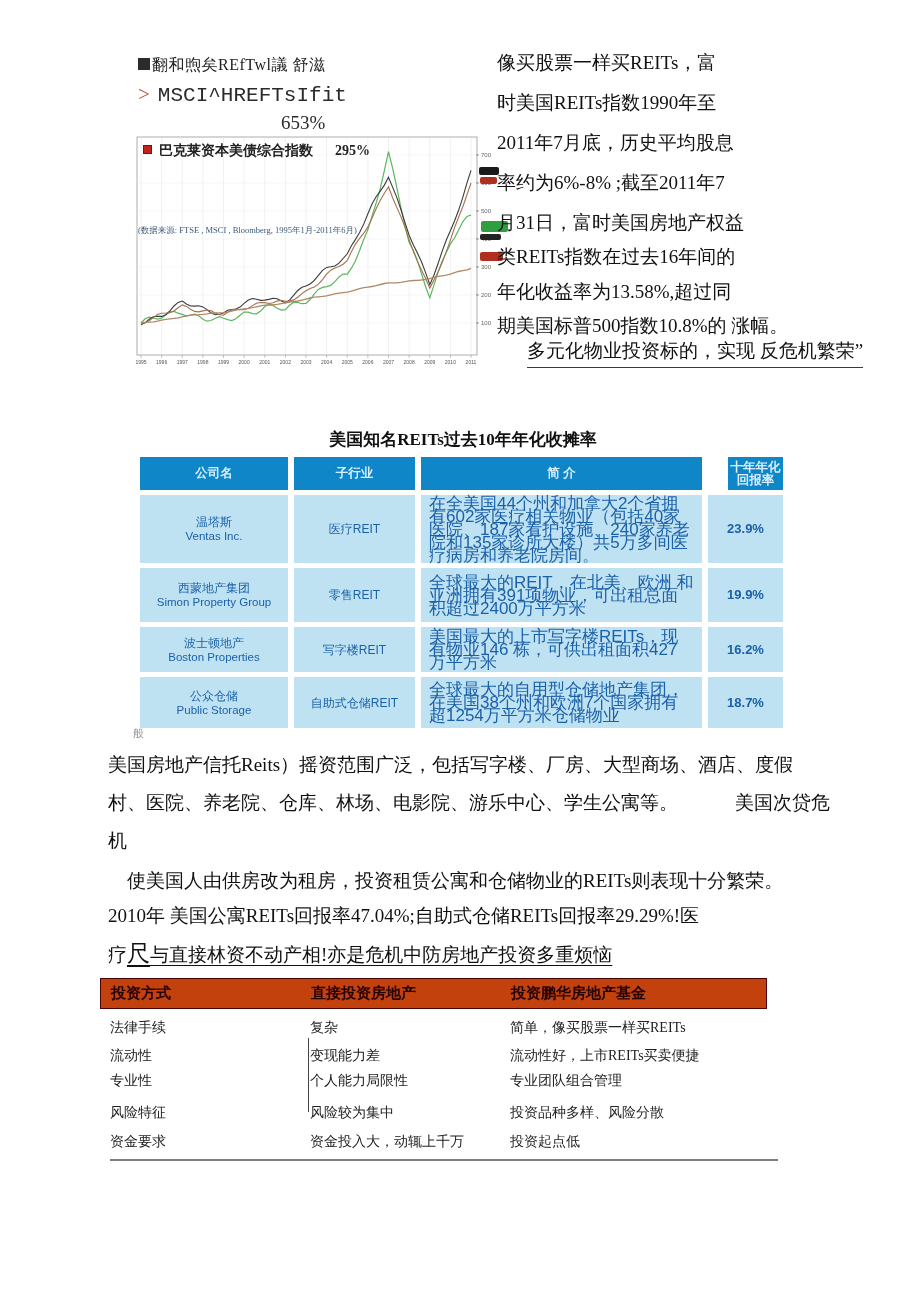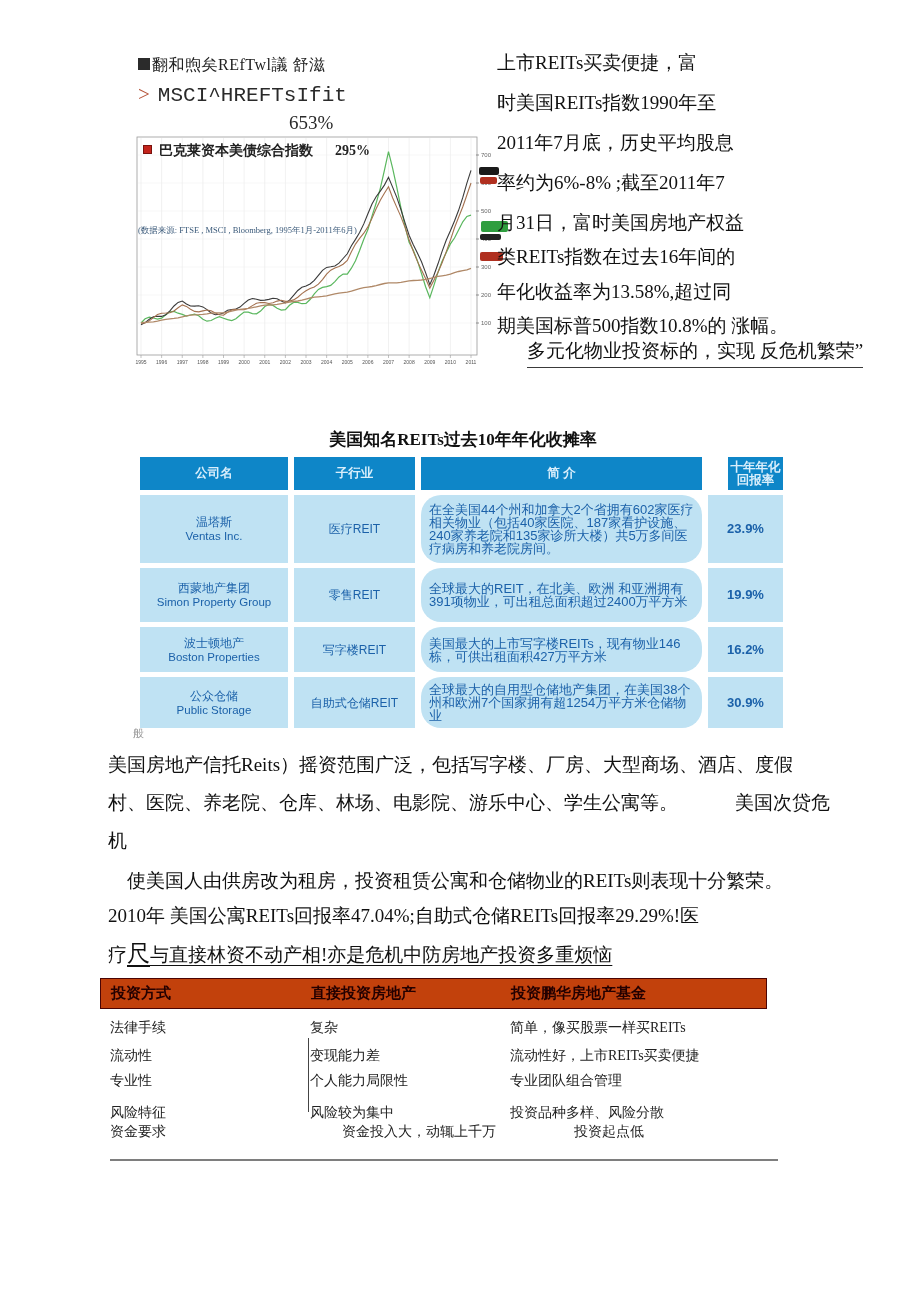--- a/index.html
+++ b/index.html
@@ -5,21 +5,21 @@
   html,body{margin:0;padding:0;background:#fff;}
   .page{position:relative;width:920px;height:1303px;background:#ffffff;overflow:hidden;
         font-family:"Liberation Serif","DejaVu Serif",serif;color:#1c1c1c;}
 
   
   .chart-head{position:absolute;left:138px;top:55px;width:360px;}
   .ch-line1{font-size:16px;color:#222;letter-spacing:.5px;}
   .ch-sq{display:inline-block;width:12px;height:12px;background:#2b2b2b;margin-right:2px;}
   .ch-line2{font-size:21px;margin-top:6px;color:#2a2a2a;font-family:"Liberation Mono","DejaVu Sans Mono",monospace;}
   .ch-chev{color:#b5543a;margin-right:8px;font-family:"Liberation Serif",serif;}
-  .ch-653{position:absolute;left:289px;top:112px;font-size:19px;color:#2a2a2a;}
+  .ch-653{position:absolute;left:281px;top:112px;font-size:19px;color:#2a2a2a;}
 
   
   .chart{position:absolute;left:135px;top:135px;width:357px;height:233px;overflow:visible;}
   .chart svg{position:absolute;left:0;top:0;}
   .chart-legend{position:absolute;left:8px;top:7px;font-size:14px;font-weight:bold;color:#222;white-space:nowrap;}
   .lg-sq{display:inline-block;width:7px;height:7px;background:#c3231b;border:1px solid #7a120d;margin-right:7px;vertical-align:1px;}
   .lg-val{margin-left:22px;}
   .chart-note{position:absolute;left:3px;top:90px;font-size:8.5px;color:#3b5a7a;white-space:nowrap;}
   .callout{position:absolute;border-radius:2px;}
 
@@ -39,21 +39,21 @@
           grid-template-columns:148px 121px 281px 75px;
           grid-template-rows:33px 68px 54px 45px 51px;
           column-gap:6px;row-gap:5px;}
   .bth{background:#0e86c8;color:#d9eefb;font-weight:bold;font-size:12.5px;
        display:flex;align-items:center;justify-content:center;text-align:center;line-height:13px;
        font-family:"Liberation Sans","DejaVu Sans",sans-serif;}
   .btd{background:#bfe2f3;color:#1b61a9;font-size:12px;display:flex;flex-direction:column;
        align-items:center;justify-content:center;text-align:center;line-height:14px;
        font-family:"Liberation Sans","DejaVu Sans",sans-serif;}
   .btd.desc{align-items:flex-start;justify-content:center;text-align:left;
-            font-size:13px;line-height:13px;padding:2px 8px;box-sizing:border-box;border-radius:20px;}
+            font-size:17px;line-height:13px;padding:2px 8px;box-sizing:border-box;}
   .btd.rate{font-weight:bold;font-size:13px;}
   .co-en{font-size:11.5px;}
 
   .stray{position:absolute;left:133px;top:726px;font-size:11px;color:#9a9a9a;}
 
   
   .para{position:absolute;left:108px;width:808px;font-size:19px;color:#111;}
   .pline{height:30px;margin-bottom:8px;white-space:nowrap;}
   .p3-big{font-size:23px;}
   .p3-u{text-decoration:underline;text-underline-offset:4px;}
@@ -62,21 +62,21 @@
   .rt-head{position:absolute;left:100px;top:978px;width:667px;height:31px;background:#c2410c;
            border:1px solid #4a0404;box-sizing:border-box;display:grid;
            grid-template-columns:200px 200px 1fr;align-items:center;padding-left:10px;
            font-size:15px;font-weight:bold;color:#240000;}
   .rt-body{position:absolute;left:110px;top:1009px;width:660px;font-size:14px;color:#222;}
   .crow{display:grid;grid-template-columns:200px 200px 1fr;height:19px;white-space:nowrap;}
   .crow:nth-child(1){margin-top:10px;}
   .crow:nth-child(2){margin-top:9px;}
   .crow:nth-child(3){margin-top:6px;}
   .crow:nth-child(4){margin-top:13px;}
-  .crow:nth-child(5){gap:32px;}
+  .crow:nth-child(5){margin-top:10px;}
   .rt-vline{position:absolute;left:308px;top:1038px;width:1px;height:74px;background:#444;}
   .rt-bottomline{position:absolute;left:110px;top:1159px;width:668px;height:2px;background:#7e7e7e;}
 </style>
 </head>
 <body>
 
 <div class="page">
 
   <div class="chart-head">
     <div class="ch-line1"><span class="ch-sq"></span><span>翻和煦矣REfTwl議 舒滋</span></div>
@@ -169,21 +169,21 @@
     <div id="chart-callouts">
         <div class="callout" style="top: 32px; left: 344px; width: 20px; height: 8px; background: rgb(26, 26, 26);"></div>
         <div class="callout" style="top: 42px; left: 345px; width: 17px; height: 7px; background: rgb(176, 48, 32);"></div>
         <div class="callout" style="top: 86px; left: 346px; width: 27px; height: 11px; background: rgb(47, 158, 63);"></div>
         <div class="callout" style="top: 99px; left: 345px; width: 21px; height: 6px; background: rgb(34, 34, 34);"></div>
         <div class="callout" style="top: 117px; left: 345px; width: 23px; height: 9px; background: rgb(176, 48, 32);"></div>
       </div>
   </div>
 
   <div class="right-col">
-    <div class="rline">上市REITs买卖便捷，富</div>
+    <div class="rline">像买股票一样买REITs，富</div>
     <div class="rline">时美国REITs指数1990年至</div>
     <div class="rline">2011年7月底，历史平均股息</div>
     <div class="rline">率约为6%-8% ;截至2011年7</div>
     <div class="rline">月31日，富时美国房地产权益</div>
     <div class="rline">类REITs指数在过去16年间的</div>
     <div class="rline">年化收益率为13.58%,超过同</div>
     <div class="rline">期美国标普500指数10.8%的 涨幅。</div>
     <div class="rline-u">多元化物业投资标的，实现 反危机繁荣”</div>
   </div>
 
@@ -218,21 +218,21 @@
     <div class="btd">写字楼REIT</div>
     <div class="btd desc">美国最大的上市写字楼REITs，现有物业146 栋，可供出租面积427万平方米</div>
     <div class="btd rate">16.2%</div>
 
     <div class="btd">
       <span>公众仓储</span>
       <span class="co-en">Public Storage</span>
     </div>
     <div class="btd">自助式仓储REIT</div>
     <div class="btd desc">全球最大的自用型仓储地产集团，在美国38个州和欧洲7个国家拥有超1254万平方米仓储物业</div>
-    <div class="btd rate">30.9%</div>
+    <div class="btd rate">18.7%</div>
   </div>
 
   <div class="stray">般</div>
 
   <div class="para" style="top:752px;">
     <div class="pline">美国房地产信托Reits）摇资范围广泛，包括写字楼、厂房、大型商场、酒店、度假</div>
     <div class="pline">村、医院、养老院、仓库、林场、电影院、游乐中心、学生公寓等。　　　美国次贷危</div>
     <div class="pline">机</div>
   </div>
 

